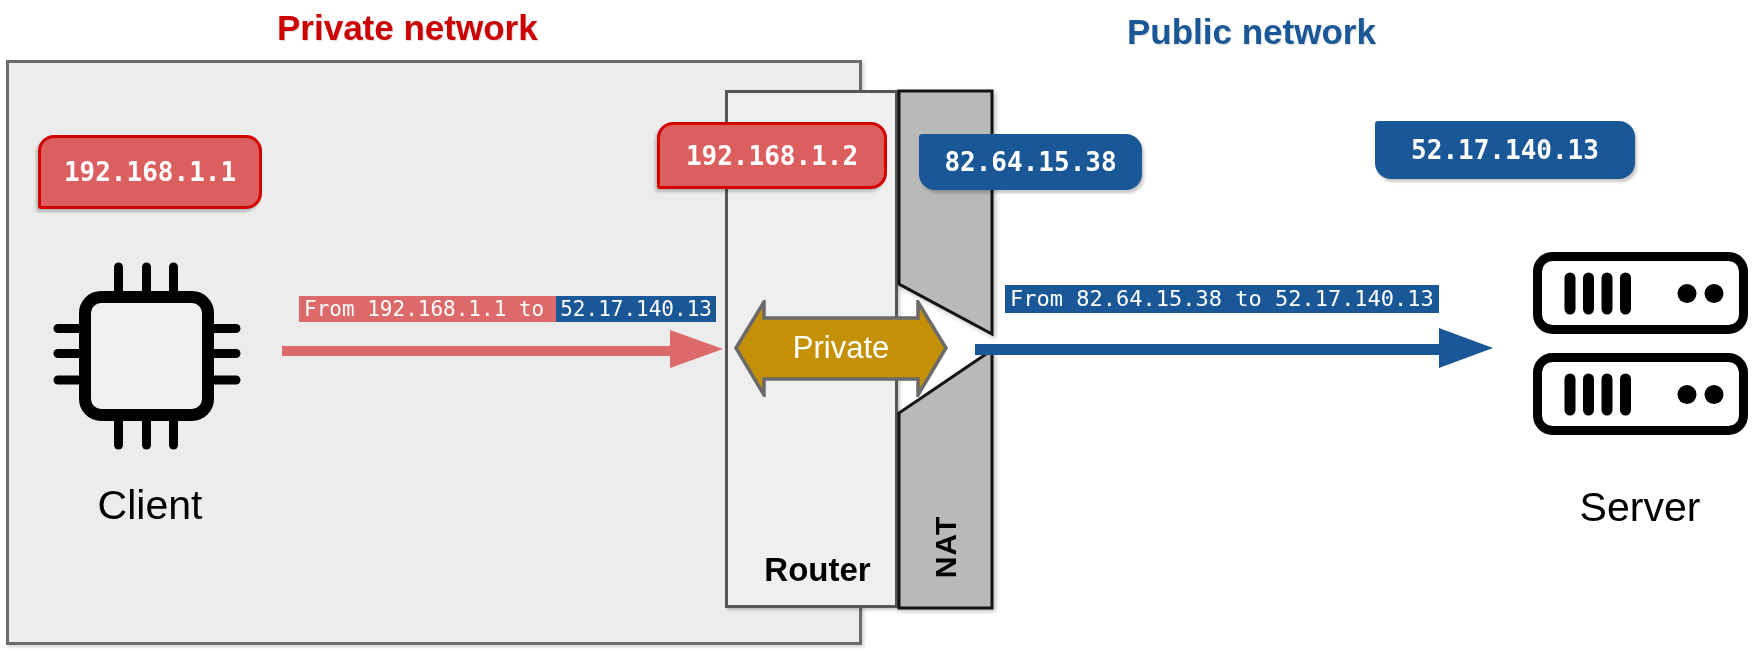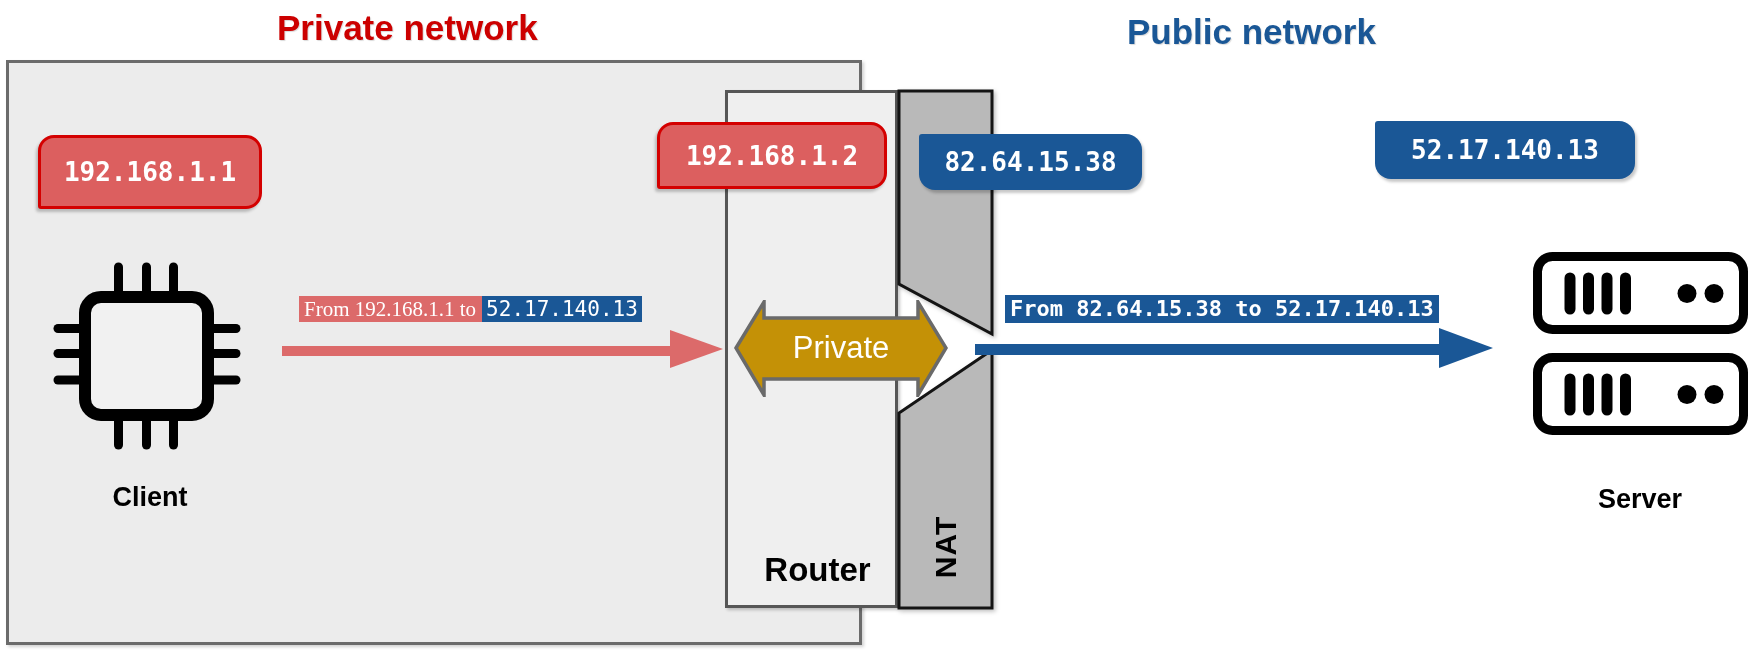--- a/index.html
+++ b/index.html
@@ -51,34 +51,34 @@
     background:var(--badge-blue-fill);border:none;
     border-radius:3px 16px 16px 16px;box-shadow:2px 3px 3px rgba(0,0,0,.22);
   }
   .badge.b1{left:38px;top:135px;width:224px;height:74px;}
   .badge.b2{left:657px;top:122px;width:230px;height:67px;}
   .badge.b3{left:919px;top:122px;width:223px;height:56px;margin-top:12px;}
   .badge.b4{left:1375px;top:121px;width:260px;height:58px;}
 
   
   .icon-svg{position:absolute;z-index:4;}
-  .node-label{position:absolute;font-size:27px;font-weight:bold;color:#000;
+  .node-label{position:absolute;font-size:41px;font-weight:normal;color:#000;
     text-align:center;z-index:4;white-space:nowrap;}
   .node-label.client{left:0px;top:482px;width:300px;}
   .node-label.server{left:1540px;top:484px;width:200px;text-align:center;}
 
   
   .flow-label{
     position:absolute;font-family:"DejaVu Sans Mono",monospace;color:#fff;
     white-space:nowrap;z-index:6;
   }
   .flow-label.private-side{left:299px;top:296px;font-size:21px;line-height:26px;}
-  .flow-label.public-side{left:1005px;top:295px;font-size:22px;line-height:28px;
-    background:var(--arrow-blue);padding:0 5px;font-weight:bold;}
-  .flow-label .seg-red{background:var(--arrow-red);padding:0 6px 0 5px;display:inline-block;font-family:Liberation Serif, serif;}
+  .flow-label.public-side{left:1005px;top:285px;font-size:22px;line-height:28px;
+    background:var(--arrow-blue);padding:0 5px;}
+  .flow-label .seg-red{background:var(--arrow-red);padding:0 12px 0 5px;display:inline-block;}
   .flow-label .seg-blue{background:var(--arrow-blue);padding:0 4px;display:inline-block;}
 
   .arrow-svg{position:absolute;z-index:5;}
 
   
   .session-svg{position:absolute;left:734px;top:300px;z-index:5;}
   .session-text{
     position:absolute;left:734px;top:300px;width:214px;height:96px;
     display:flex;align-items:center;justify-content:center;
     font-size:31px;color:#fff;z-index:6;

